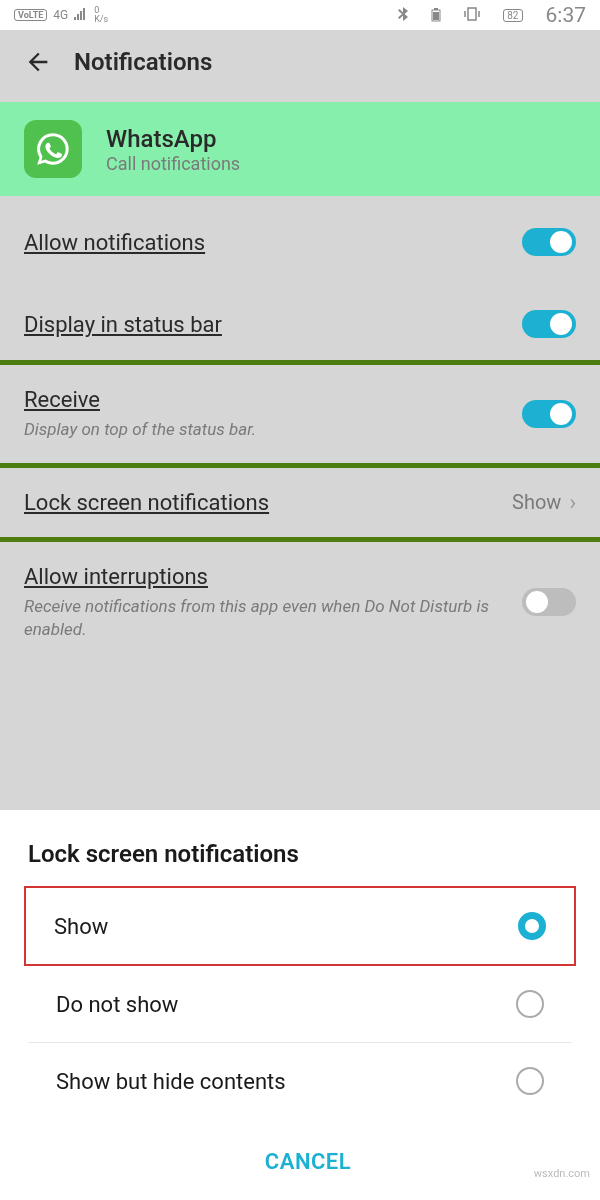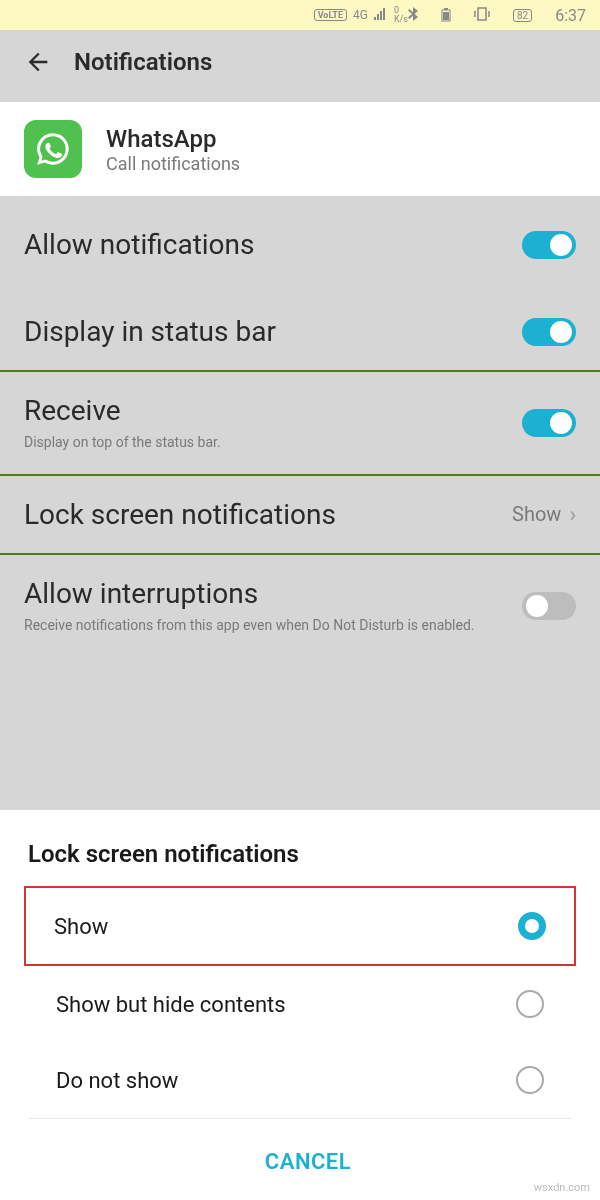--- a/index.html
+++ b/index.html
@@ -6,68 +6,68 @@
     body {
       width: 600px;
       height: 1200px;
       font-family: -apple-system, BlinkMacSystemFont, 'Segoe UI', Roboto, sans-serif;
       background: #d6d6d6;
       position: relative;
       overflow: hidden;
     }
     .status-bar {
       height: 30px;
-      background: #fef9c3;
-      display: flex;
-      align-items: center;
-      justify-content: flex-end;
+      background: #ffffff;
+      display: flex;
+      align-items: center;
+      justify-content: space-between;
       padding: 0 14px;
       font-size: 12px;
       color: #888;
     }
     .status-left { display: flex; align-items: center; gap: 6px; }
     .status-right { display: flex; align-items: center; gap: 23px; }
     .volte-badge { border: 1px solid #888; border-radius: 3px; padding: 0 3px; font-size: 9px; font-weight: bold; }
     .header {
       display: flex;
       align-items: center;
       padding: 18px 24px 24px;
       background: #d6d6d6;
       gap: 22px;
     }
     .back-arrow { width: 28px; height: 28px; }
     .header-title { font-size: 24px; font-weight: 600; color: #2a2a2a; }
     .app-row {
       display: flex;
       align-items: center;
       padding: 18px 24px;
-      background: #ffffff;
+      background: #86efac;
       margin-top: 2px;
       gap: 24px;
     }
     .app-icon {
       width: 58px; height: 58px;
       background: #50c14e;
       border-radius: 12px;
       display: flex; align-items: center; justify-content: center;
     }
     .app-title { font-size: 24px; color: #2a2a2a; font-weight: 500; }
     .app-sub { font-size: 18px; color: #7a7a7a; }
     .section { background: #d6d6d6; margin-top: 10px; }
     .setting-row {
       display: flex;
       align-items: center;
       justify-content: space-between;
       padding: 22px 24px;
-      border-bottom: 2px solid #4d7c0f;
+      border-bottom: 5px solid #4d7c0f;
     }
     .setting-row:last-child { border-bottom: none; }
     .setting-main { flex: 1; }
-    .setting-title { font-size: 28px; color: #2a2a2a; }
-    .setting-sub { font-size: 14px; color: #7a7a7a; margin-top: 6px; line-height: 1.35; }
+    .setting-title { font-size: 22px; color: #2a2a2a; text-decoration: underline; }
+    .setting-sub { font-size: 17px; color: #7a7a7a; margin-top: 6px; line-height: 1.35; font-style: italic; }
     .toggle {
       width: 54px; height: 28px;
       border-radius: 14px;
       position: relative;
       flex-shrink: 0;
     }
     .toggle.on { background: #1cb1d3; }
     .toggle.off { background: #bdbdbd; }
     .toggle-knob {
       width: 22px; height: 22px;
@@ -121,21 +121,21 @@
       padding: 30px 0 26px;
       font-size: 22px;
       font-weight: 600;
       color: #1cb1d3;
       letter-spacing: 0.5px;
       margin-left: 16px;
     }
     .watermark {
       position: absolute;
       right: 10px;
-      bottom: 6px;
+      bottom: 20px;
       font-size: 11px;
       color: #bbb;
     }
   </style>
 </head>
 <body>
 
 <div class="status-bar">
   <div class="status-left">
     <span class="volte-badge">VoLTE</span>
@@ -163,21 +163,21 @@
           <rect x="2" y="4" width="6" height="8" fill="#888"></rect>
         </svg>
     </span>
     <span>
       <svg width="16" height="14" viewBox="0 0 16 14">
           <rect x="4" y="1" width="8" height="12" fill="none" stroke="#888" stroke-width="1.5"></rect>
           <path d="M1 4v6M15 4v6" stroke="#888" stroke-width="1.5"></path>
         </svg>
     </span>
     <span style="border:1px solid #888;border-radius:3px;padding:0 3px;font-size:10px">82</span>
-    <span style="font-size:16px">6:37</span>
+    <span style="font-size:21px">6:37</span>
   </div>
 </div>
 
 <div class="header">
   <span class="back-arrow">
     <svg width="28" height="28" viewBox="0 0 24 24">
         <path d="M20 11H7.8l5.6-5.6L12 4l-8 8 8 8 1.4-1.4L7.8 13H20z" fill="#2a2a2a"></path>
       </svg>
   </span>
   <span class="header-title">Notifications</span>
@@ -243,24 +243,24 @@
       </div>
   </div>
 </div>
 
 <div class="bottom-sheet">
   <div class="sheet-title">Lock screen notifications</div>
   <div class="option-row highlighted">
     <span class="option-label">Show</span>
     <div class="radio selected"></div>
   </div>
+  <div class="option-row">
+    <span class="option-label">Do not show</span>
+    <div class="radio empty"></div>
+  </div>
   <div class="option-row" style="border-bottom:none">
     <span class="option-label">Show but hide contents</span>
     <div class="radio empty"></div>
   </div>
-  <div class="option-row">
-    <span class="option-label">Do not show</span>
-    <div class="radio empty"></div>
-  </div>
   <div class="sheet-cancel">CANCEL</div>
 </div>
 
 <div class="watermark">wsxdn.com</div>
 
 </body></html>

